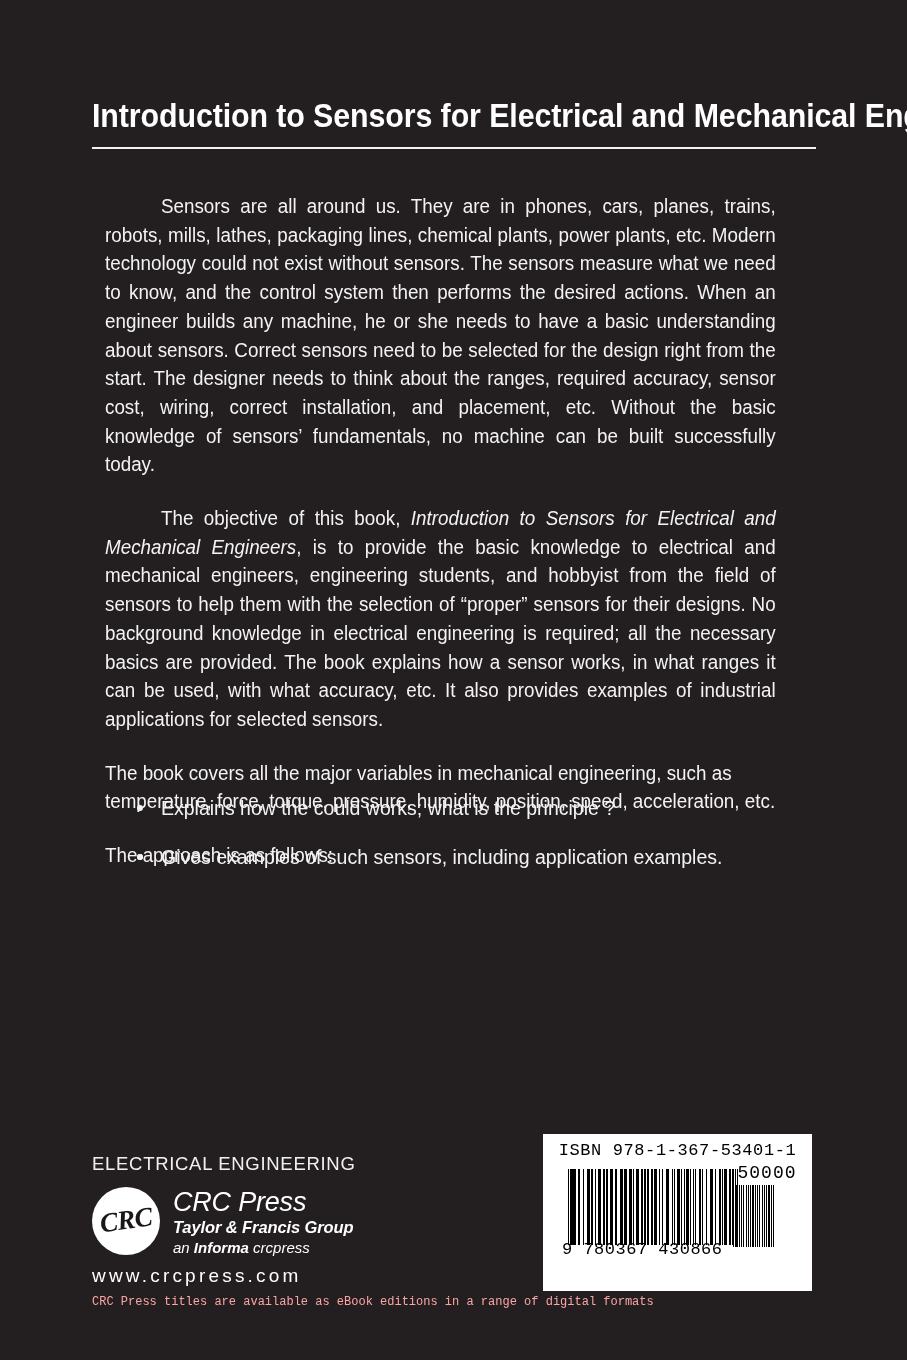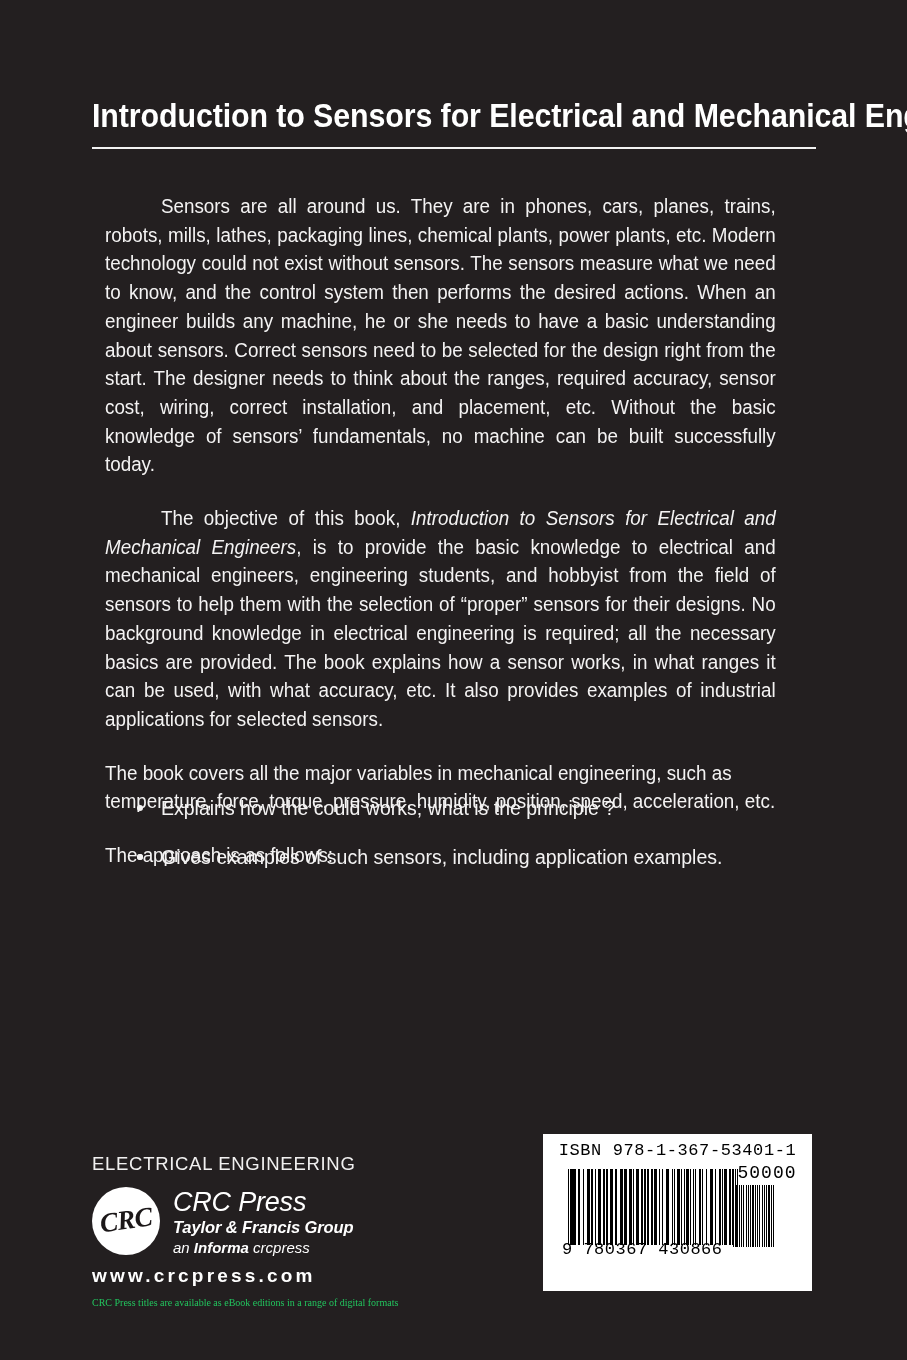--- a/index.html
+++ b/index.html
@@ -174,31 +174,31 @@
     font-family: "Liberation Sans", sans-serif;
     font-size: 15px;
     line-height: 20px;
   }
   .press-informa b { font-weight: bold; }
   .press-url {
     margin-top: 7px;
     color: #ffffff;
     font-family: "Liberation Sans", sans-serif;
     font-size: 19px;
-    font-weight: bold;
+    font-weight: normal;
     letter-spacing: 3.2px;
     line-height: 22px;
   }
   .ebook-note {
     position: absolute;
     left: 92px;
     top: 1294px;
-    color: #22c55e;
-    font-family: Liberation Serif, serif;
-    font-size: 10px;
+    color: #fca5a5;
+    font-family: Liberation Mono, monospace;
+    font-size: 12px;
     line-height: 17px;
     white-space: nowrap;
   }
 
   
   .barcode-box {
     position: absolute;
     left: 543px;
     top: 1134px;
     width: 269px;

